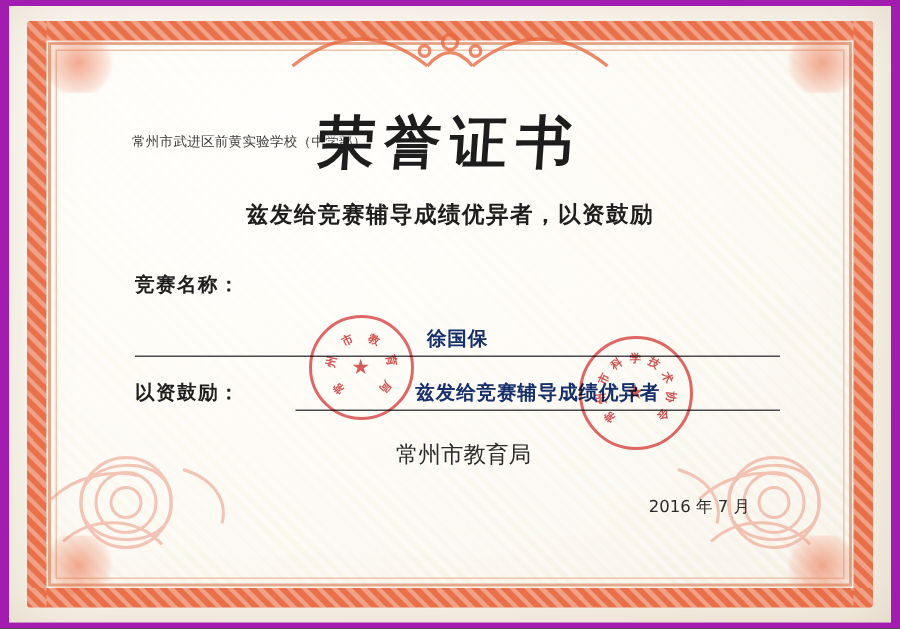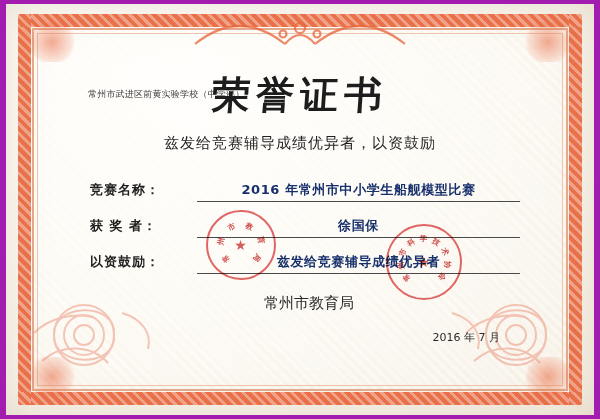--- a/index.html
+++ b/index.html
@@ -146,21 +146,21 @@
     font-family: "DejaVu Serif", "Liberation Serif", serif;
     text-shadow: 0 1px 0 rgba(255,255,255,0.6);
   }
 
   .subtitle {
     position: absolute;
     left: 50%;
     top: 78px;
     transform: translateX(-50%);
     font-size: 15px;
-    font-weight: normal;
+    font-weight: bold;
     color: #1e1e1e;
     letter-spacing: 1px;
     white-space: nowrap;
     font-family: "DejaVu Sans", "Liberation Sans", sans-serif;
   }
 
   
   .fields {
     position: absolute;
     left: 38px;
@@ -326,27 +326,23 @@
       <div class="school-line">常州市武进区前黄实验学校（中学部）</div>
 
       <div class="big-title">荣誉证书</div>
 
       <div class="subtitle">兹发给竞赛辅导成绩优异者，以资鼓励</div>
 
       <div class="fields">
 
         <div class="field-row">
           <div class="field-label">竞赛名称：</div>
-          <div class="field-value-wrap">
-            <span class="field-value">2016 年常州市中小学生船舰模型比赛</span>
-          </div>
         </div>
 
         <div class="field-row">
-          <div class="field-label">获 奖 者：</div>
           <div class="field-value-wrap">
             <span class="field-value">徐国保</span>
           </div>
         </div>
 
         <div class="field-row">
           <div class="field-label">以资鼓励：</div>
           <div class="field-value-wrap">
             <span class="field-value">兹发给竞赛辅导成绩优异者</span>
           </div>

